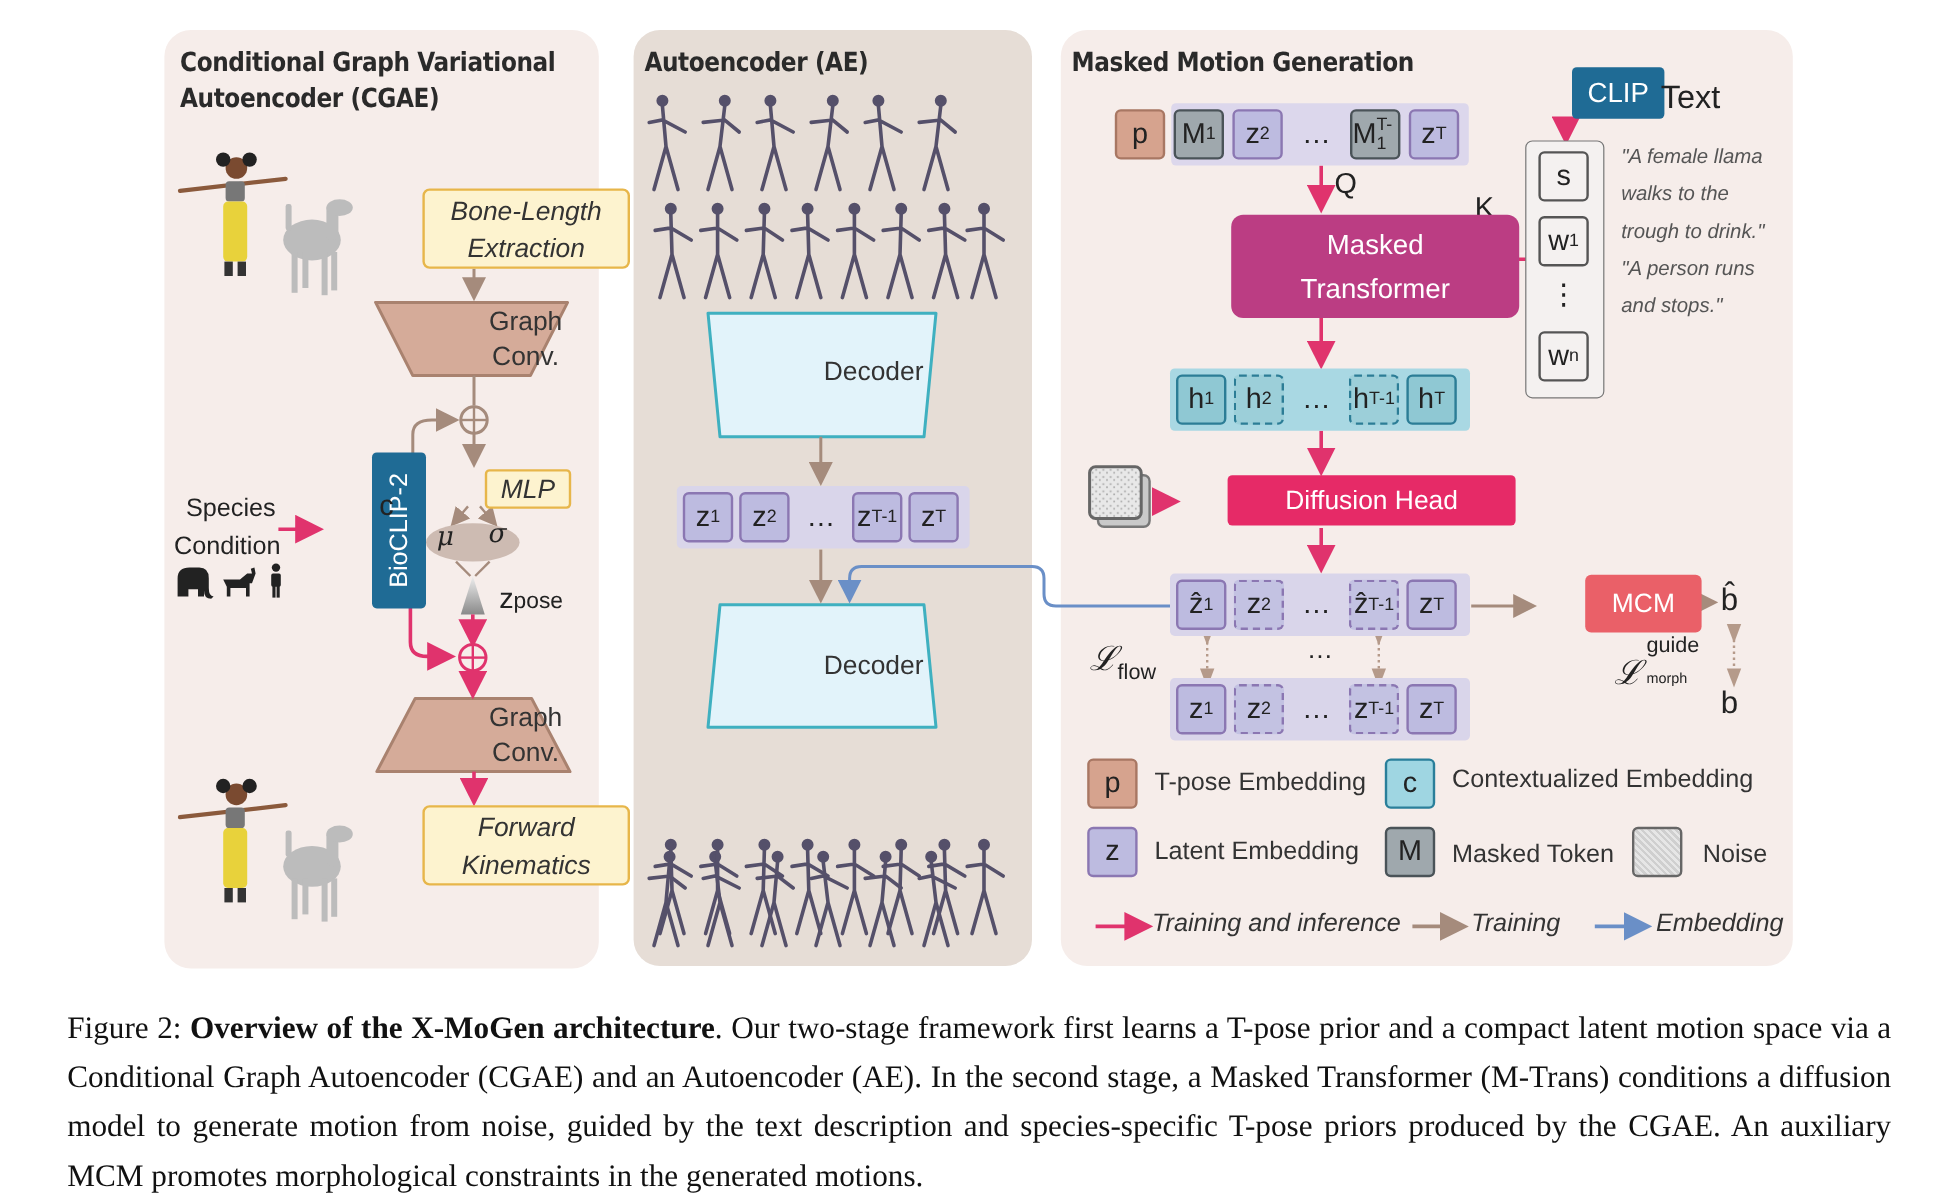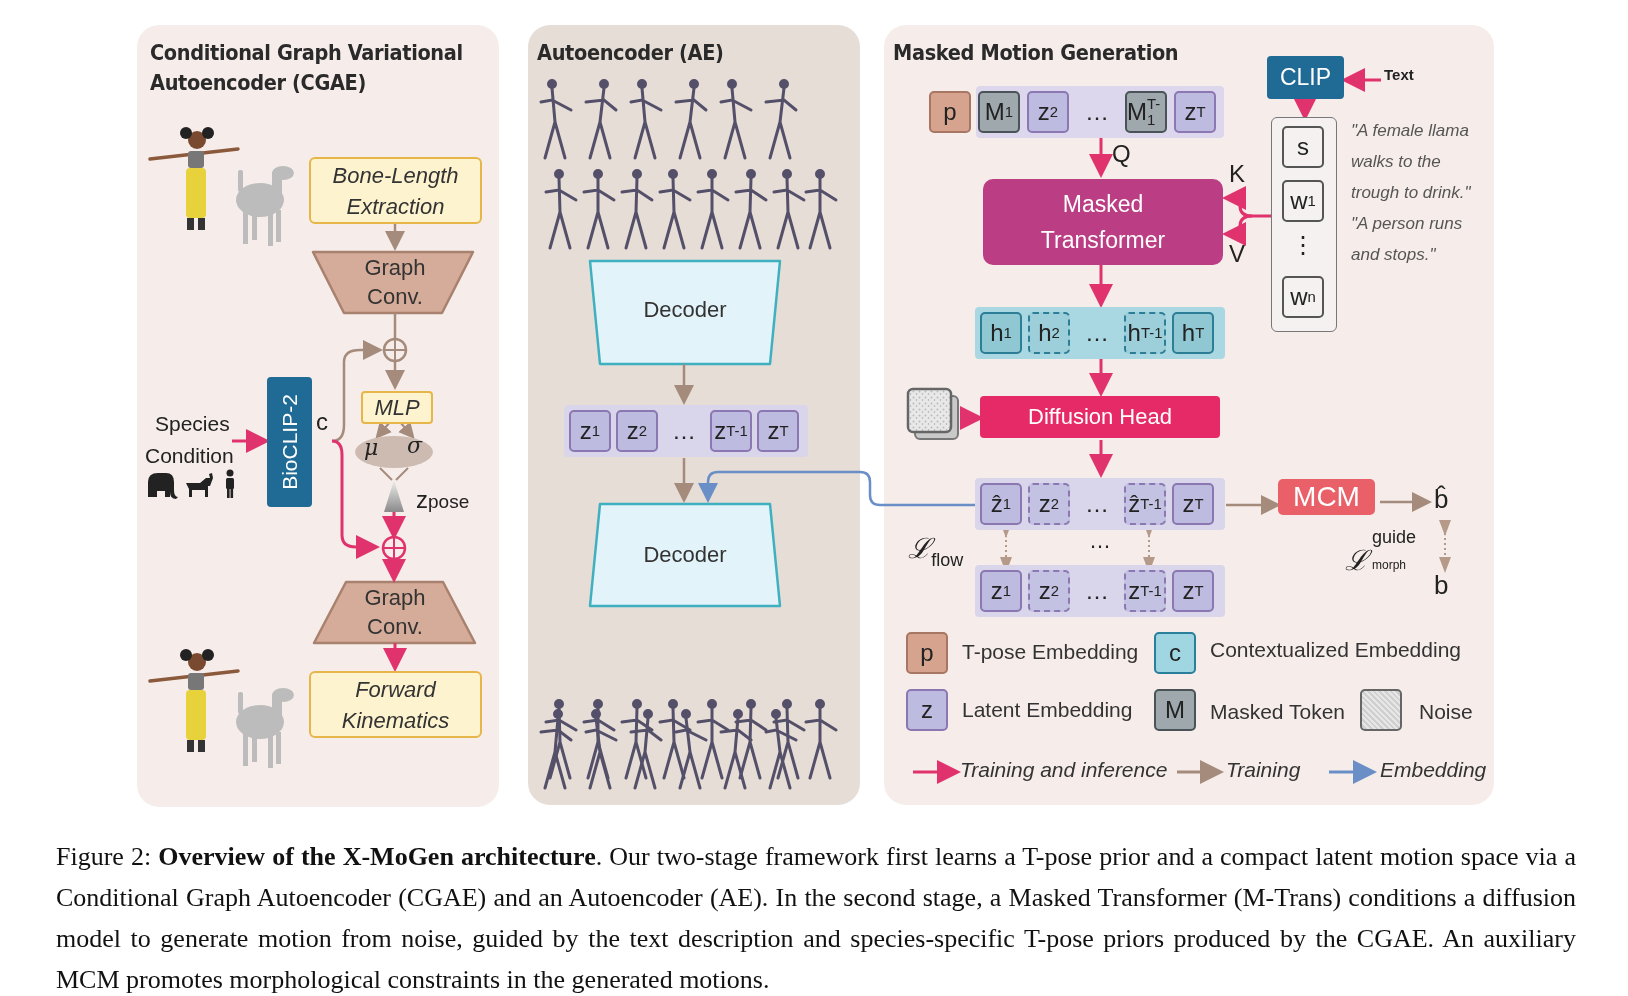--- a/index.html
+++ b/index.html
@@ -2,21 +2,21 @@
 <html><head>
 <meta charset="utf-8">
 <style>
   html,body{margin:0;padding:0;background:#ffffff;}
   body{width:1628px;height:996px;position:relative;overflow:hidden;font-family:"Liberation Sans","DejaVu Sans",sans-serif;color:#222;}
   .panel{position:absolute;border-radius:22px;}
   #p1{left:137px;top:25px;width:362px;height:782px;background:#f6edea;}
   #p2{left:528px;top:25px;width:332px;height:780px;background:#e6ddd6;}
   #p3{left:884px;top:25px;width:610px;height:780px;background:#f6edea;}
   .ptitle{position:absolute;font-weight:bold;font-size:22px;line-height:29px;color:#2a2a2a;font-family:"DejaVu Sans",sans-serif;letter-spacing:-0.4px;transform:scaleX(0.88);transform-origin:left top;white-space:nowrap;}
-  .box{position:absolute;display:flex;align-items:center;justify-content:center;text-align:center;box-sizing:border-box;}
+  .box{position:absolute;display:flex;align-items:center;justify-content:center;text-align:center;box-sizing:border-box;margin-left:43px;}
   .yellow{background:#fdf3cf;border:2.5px solid #e7b64a;border-radius:6px;font-size:22px;line-height:31px;color:#333;font-style:italic;}
   .tok{position:absolute;width:42px;height:42px;box-sizing:border-box;border-radius:5px;display:flex;align-items:center;justify-content:center;font-size:24px;color:#222;}
   .tz{background:#bdbbe0;border:2.5px solid #8b77b2;}
   .tzd{background:#c3c2e2;border:2.5px dashed #8b77b2;}
   .tm{background:#9fa8ad;border:2.5px solid #4a5358;}
   .tp{background:#d6a38e;border:2.5px solid #a87763;}
   .th{background:#8fc8d3;border:2.5px solid #2c7d96;}
   .thd{background:#9ccfd9;border:2.5px dashed #2c7d96;}
   .tw{background:#f4f1f0;border:2.5px solid #555;border-radius:5px;}
   .tc{background:#9fd6e2;border:2.5px solid #2a7f9a;}
@@ -330,21 +330,21 @@
 <div class="lbl" style="left:1112px;top:140px;font-size:24px;">Q</div>
 <div class="lbl" style="left:1229px;top:160px;font-size:24px;">K</div>
 <div class="lbl" style="left:1229px;top:240px;font-size:24px;">V</div>
 <div class="box" style="left:983px;top:179px;width:240px;height:86px;background:#bb3d83;border-radius:10px;color:#fff;font-size:23px;line-height:36px;flex-direction:column;">
   <span>Masked</span>
   <span>Transformer</span>
 </div>
 <div class="box" style="left:1267px;top:56px;width:77px;height:43px;background:#1f6b95;border-radius:4px;color:#fff;font-size:23px;">
     <span>CLIP</span>
   </div>
-<div class="lbl" style="left:1384px;top:66px;font-size:15px;font-weight:bold;">Text</div>
+<div class="lbl" style="left:1384px;top:66px;font-size:27px;">Text</div>
 <div class="strip" style="left:1271px;top:117px;width:64px;height:213px;background:#f4f1f0;border:1.5px solid #777;border-radius:6px;"></div>
 <div id="clip-tokens">
     <div class="tok tw" style="left: 1282px; top: 126px;">
       <span>s</span>
     </div>
     <div class="tok tw" style="left: 1282px; top: 180px;">
       <span>w</span>
       <sub>1</sub>
     </div>
     <div class="tok" style="left: 1282px; top: 230px; border: none; background: transparent; height: 30px;">
@@ -431,21 +431,21 @@
       <sub>T-1</sub>
     </div>
     <div class="tok tz" style="left: 1172px; top: 570px;">
       <span>z</span>
       <sub>T</sub>
     </div>
   </div>
 
 <div class="lbl" style="left:908px;top:528px;font-family:'DejaVu Serif',serif;font-style:italic;font-size:28px;"><span>ℒ</span><span style="font-family:'Liberation Sans',sans-serif;font-style:normal;font-size:18px;vertical-align:-8px;">flow</span></div>
 
-<div class="box" style="left:1278px;top:479px;width:97px;height:36px;background:#ea6068;border-radius:5px;color:#fff;font-size:28px;">
+<div class="box" style="left:1278px;top:479px;width:97px;height:48px;background:#ea6068;border-radius:5px;color:#fff;font-size:22px;">
     <span>MCM</span>
   </div>
 <div class="lbl" style="left:1434px;top:484px;font-size:26px;">b̂</div>
 <div class="lbl" style="left:1434px;top:570px;font-size:26px;">b</div>
 <div class="lbl" style="left:1345px;top:540px;font-family:'DejaVu Serif',serif;font-style:italic;font-size:28px;">ℒ</div>
 <div class="lbl" style="left:1372px;top:527px;font-size:18px;">guide</div>
 <div class="lbl" style="left:1372px;top:558px;font-size:12px;">morph</div>
 
 <div class="tok tp" style="left:906px;top:632px;">p</div>
 <div class="legtxt" style="left:962px;top:640px;">T-pose Embedding</div>

